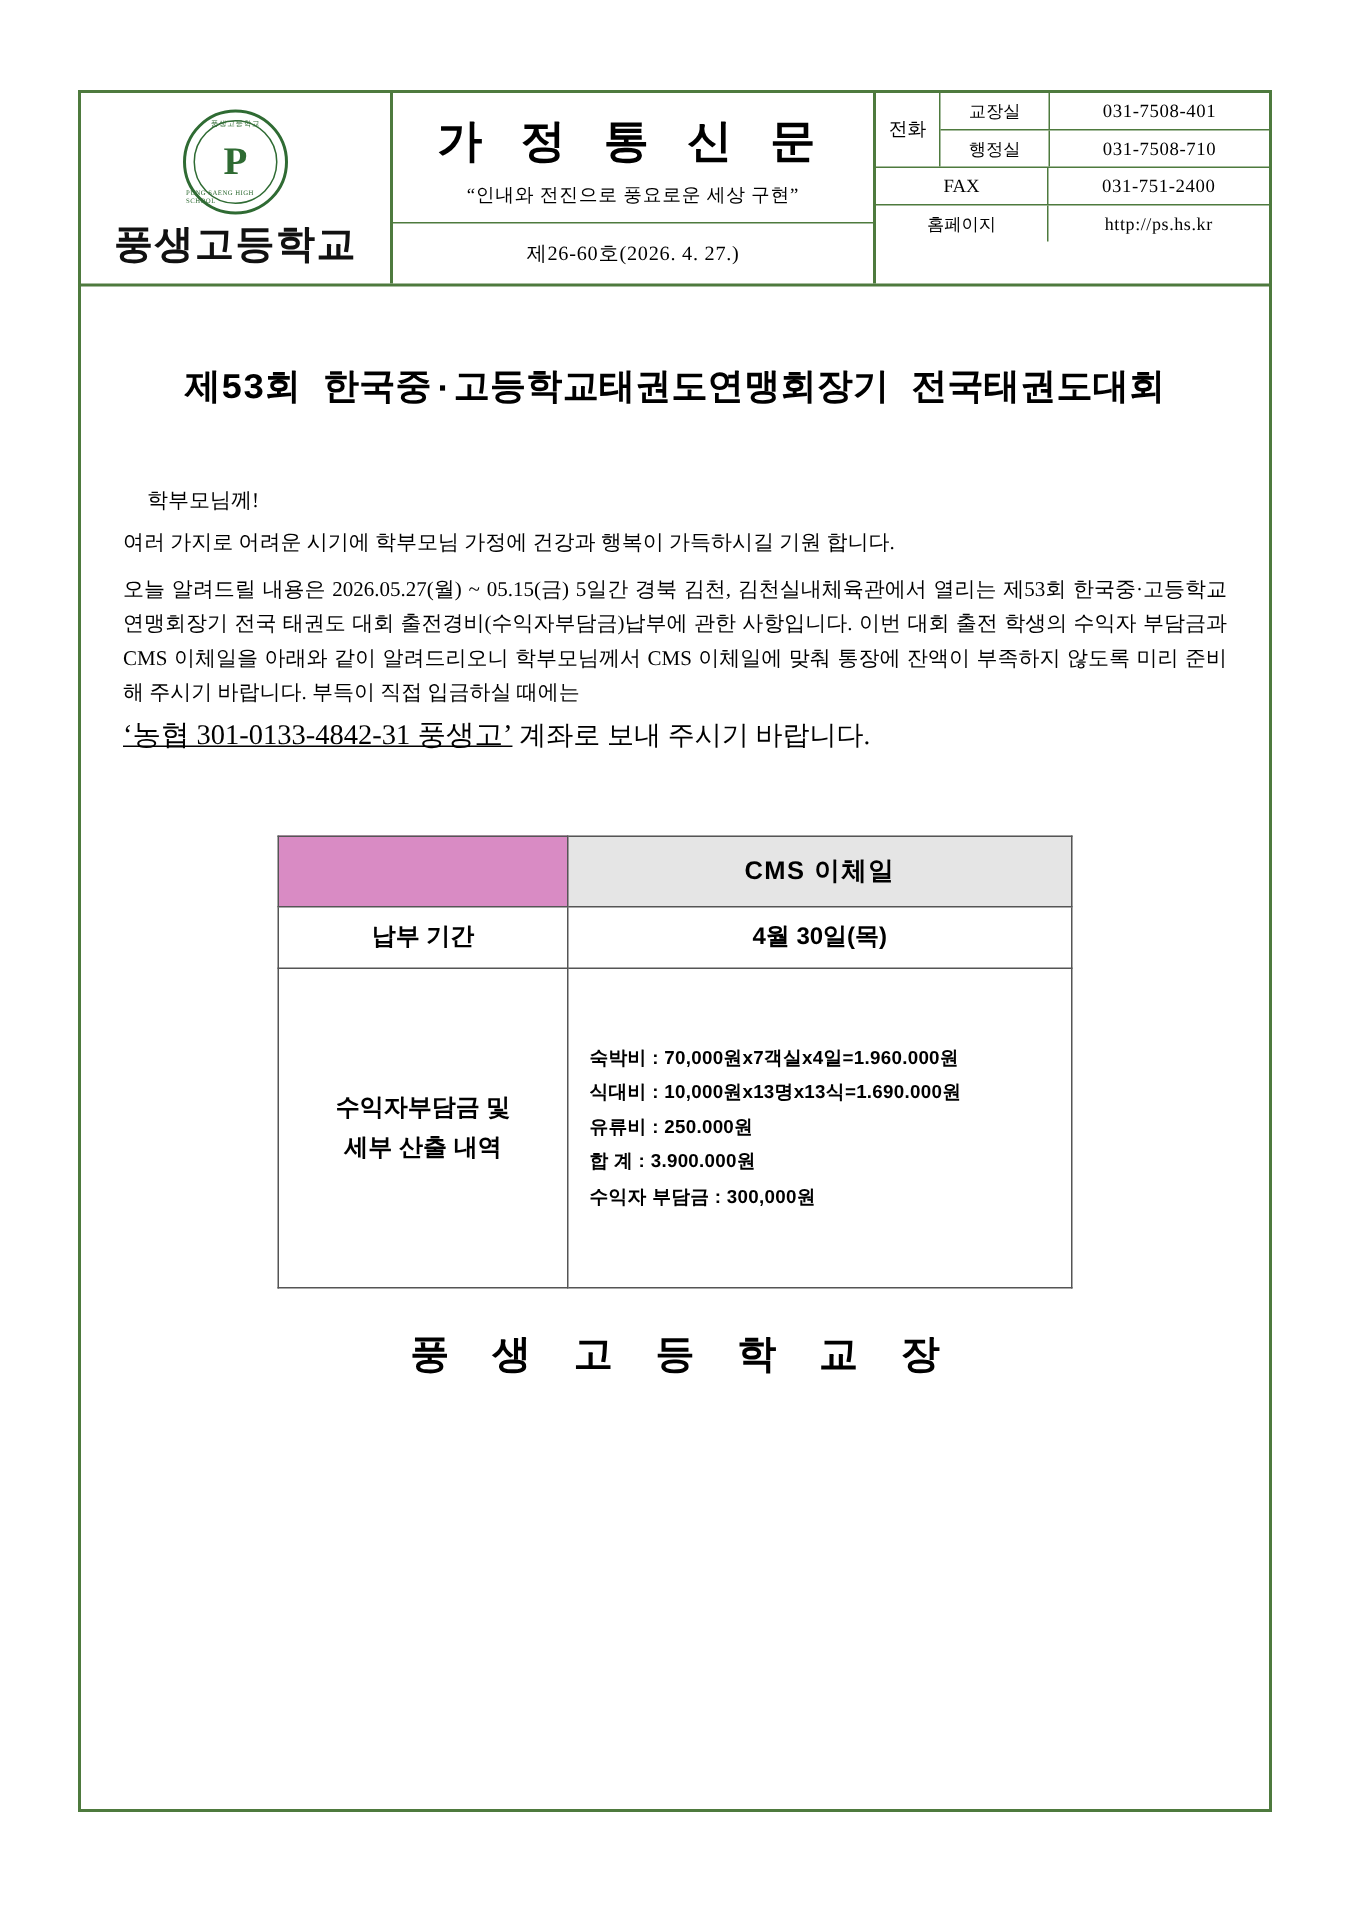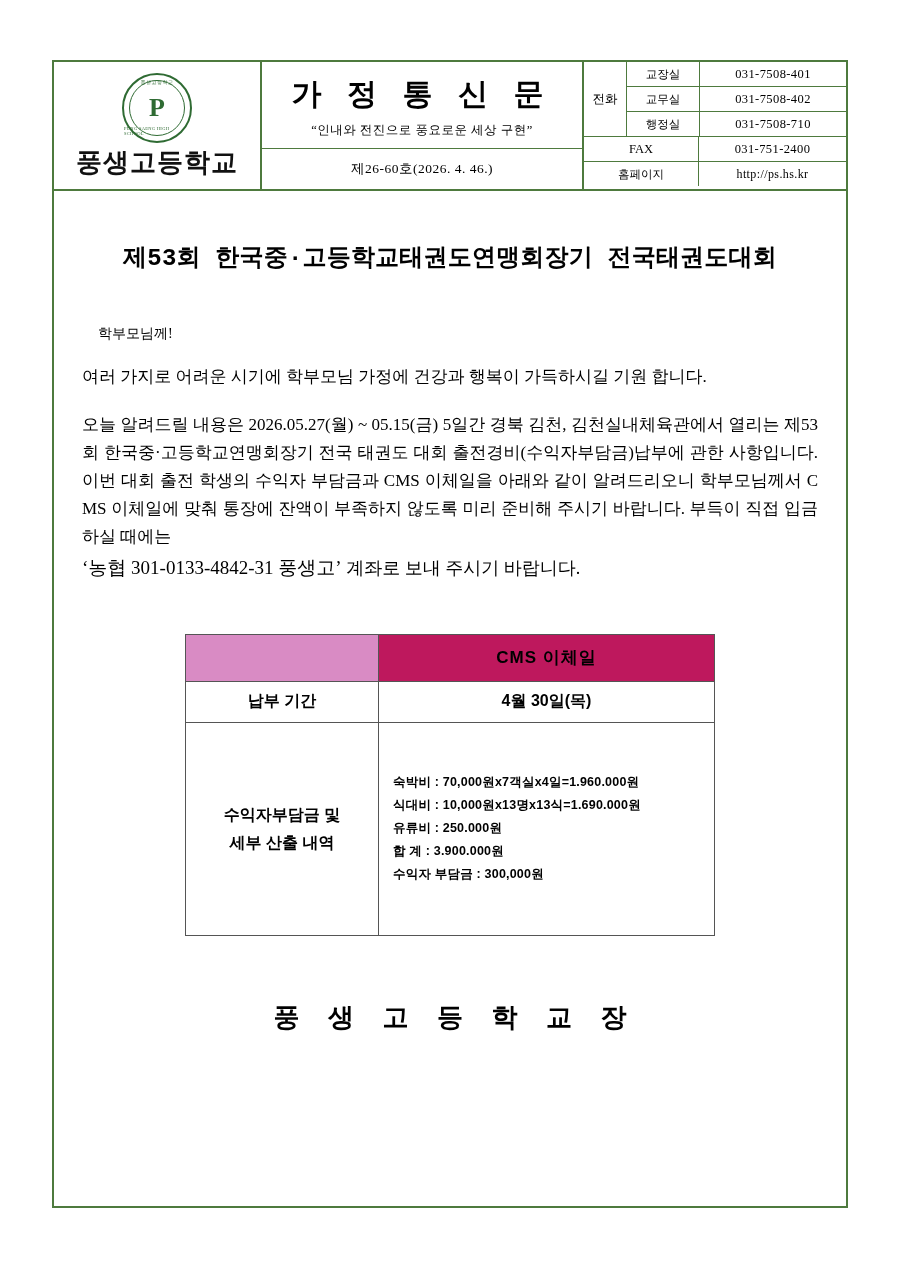--- a/index.html
+++ b/index.html
@@ -213,53 +213,54 @@
     margin-top: 50px;
     letter-spacing: 0.2px;
     font-family: Liberation Mono, monospace;
   }
   .salutation {
     margin-top: 52px;
     font-size: 14px;
     text-indent: 16px;
   }
   .para {
-    margin-top: 20px;
-    font-size: 17px;
+    margin-top: 8px;
+    font-size: 14px;
     line-height: 1.65;
     text-align: justify;
     text-justify: inter-character;
     word-break: break-all;
   }
   .account-line {
     margin-top: 2px;
     font-size: 18px;
     line-height: 1.6;
   }
   .account-underline {
+    text-decoration: underline;
     font-size: 19px;
   }
 
   
   .fee-table {
     margin: 50px auto 0;
     border-collapse: collapse;
     width: 530px;
     font-family: "Liberation Sans", sans-serif;
   }
   .fee-table td, .fee-table th {
     border: 1px solid #555;
   }
   .fee-head-blank {
     width: 190px;
     background: #d98bc4;
     height: 44px;
   }
   .fee-head-cms {
-    background: #be185d;
+    background: #e5e5e5;
     text-align: center;
     font-size: 17px;
     font-weight: bold;
     letter-spacing: 1px;
   }
   .fee-label {
     text-align: center;
     font-size: 16px;
     font-weight: bold;
     height: 38px;
@@ -290,21 +291,21 @@
 
   
   .doc-date {
     text-align: center;
     margin-top: 56px;
     font-size: 18px;
     letter-spacing: 1px;
   }
   .doc-signature {
     text-align: center;
-    margin-top: 64px;
+    margin-top: 26px;
     font-size: 26px;
     font-weight: bold;
     letter-spacing: 11px;
     text-indent: 11px;
   }
 </style>
 </head>
 <body>
 
 <div class="page">
@@ -319,34 +320,30 @@
           <span class="crest-bottom-text">PUNG SAENG HIGH SCHOOL</span>
         </div>
         <div class="school-name">풍생고등학교</div>
       </div>
 
       <div class="mast-center">
         <div class="mast-title-block">
           <div class="paper-title">가 정 통 신 문</div>
           <div class="paper-slogan">“인내와 전진으로 풍요로운 세상 구현”</div>
         </div>
-        <div class="mast-issue">제26-60호(2026. 4. 46.)</div>
+        <div class="mast-issue">제26-60호(2026. 4. 27.)</div>
       </div>
 
       <div class="mast-contact">
         <div class="contact-grid">
           <div class="contact-label-tall">전화</div>
           <div class="contact-rows">
             <div class="contact-row">
               <div class="contact-key">교장실</div>
               <div class="contact-val">031-7508-401</div>
-            </div>
-            <div class="contact-row">
-              <div class="contact-key">교무실</div>
-              <div class="contact-val">031-7508-402</div>
             </div>
             <div class="contact-row">
               <div class="contact-key">행정실</div>
               <div class="contact-val">031-7508-710</div>
             </div>
           </div>
         </div>
         <div class="contact-simple">
           <div class="k">FAX</div>
           <div class="v">031-751-2400</div>

